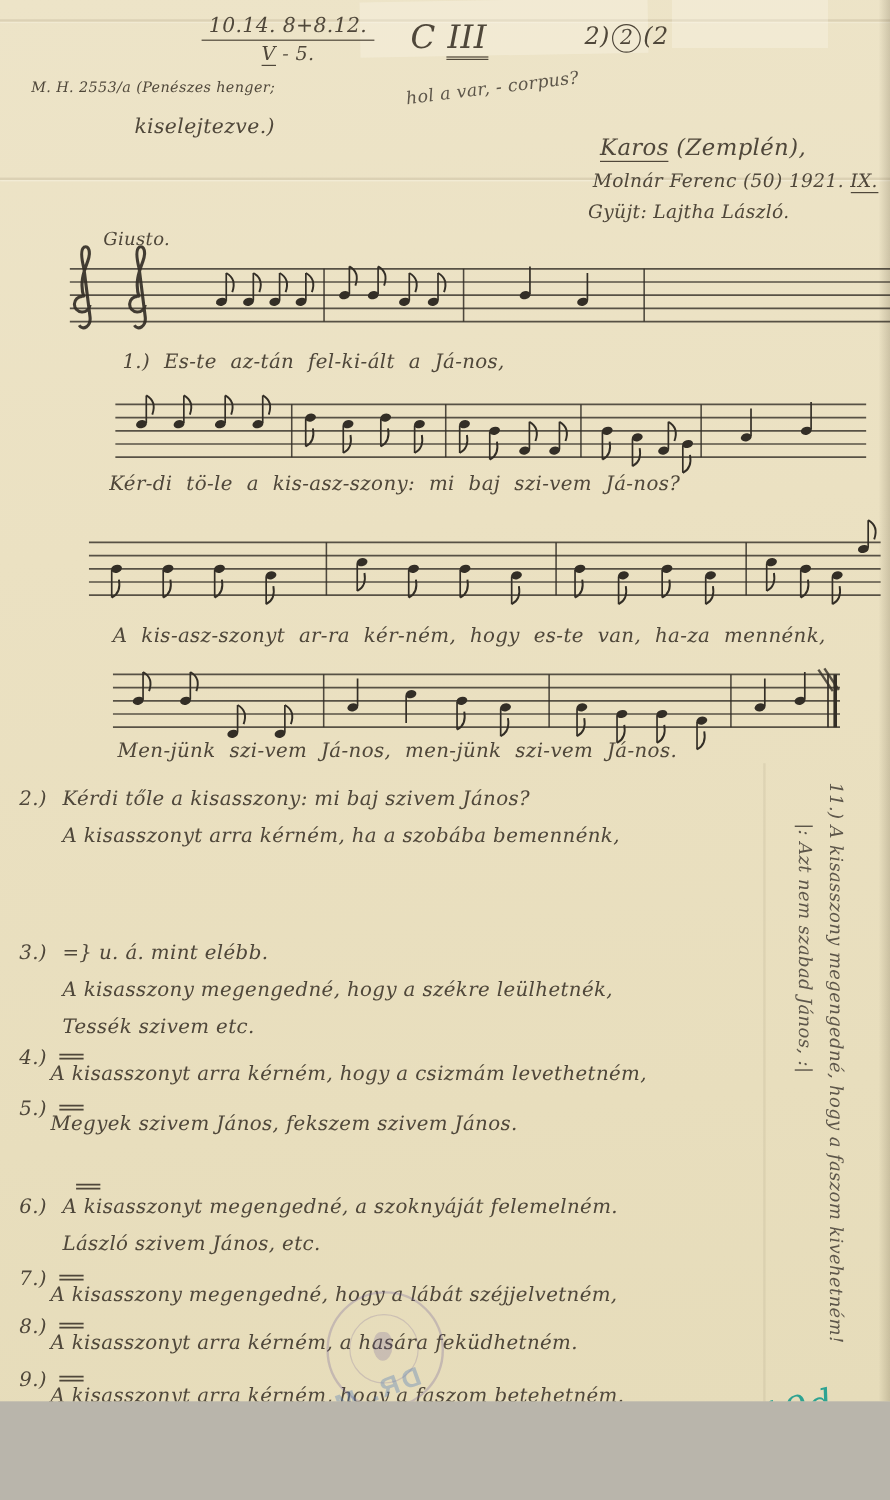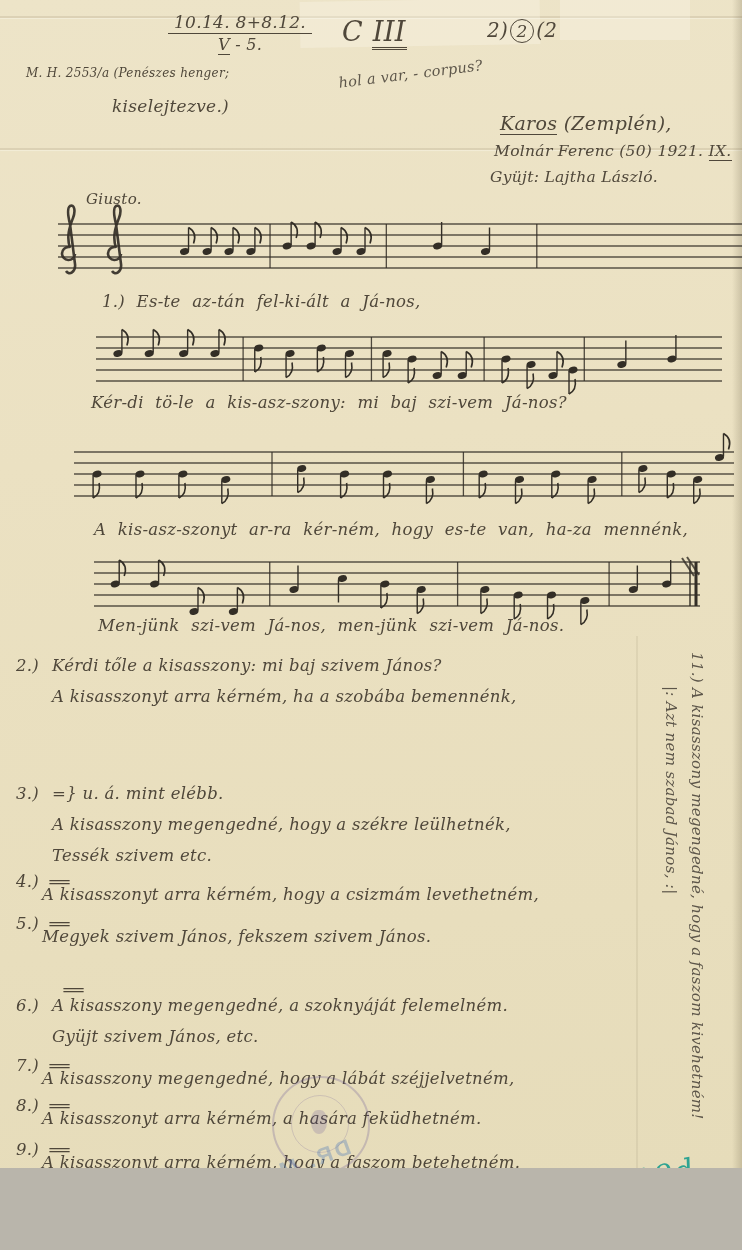--- a/index.html
+++ b/index.html
@@ -354,22 +354,22 @@
     <span class="vmark">=</span>
     <div class="vlines">
       <div>Megyek szivem János, fekszem szivem János.</div>
     </div>
   </div>
 
   <div class="verse hw pencil" style="left:16px;top:990px">
     <span class="vnum">6.)</span>
     <span class="vmark">=</span>
     <div class="vlines">
-      <div>A kisasszony megengedné, a szoknyáját felemelném.</div>
-      <div>Gyüjt szivem János, etc.</div>
+      <div>A kisasszonyt megengedné, a szoknyáját felemelném.</div>
+      <div>László szivem János, etc.</div>
     </div>
   </div>
 
   <div class="verse hang hw pencil" style="left:16px;top:1050px">
     <span class="vnum">7.)</span>
     <span class="vmark">=</span>
     <div class="vlines">
       <div>A kisasszony megengedné, hogy a lábát széjjelvetném,</div>
     </div>
   </div>

